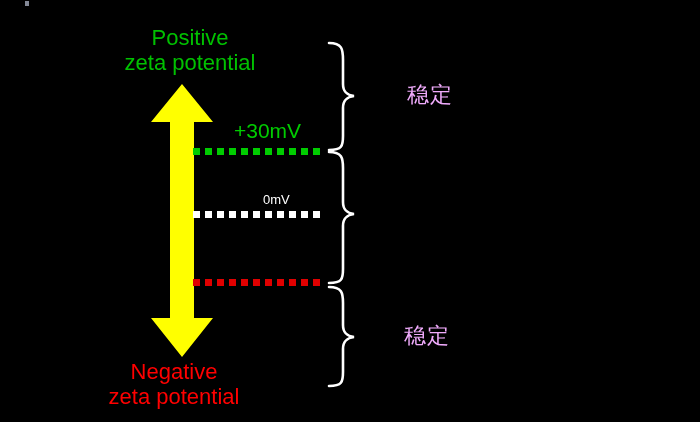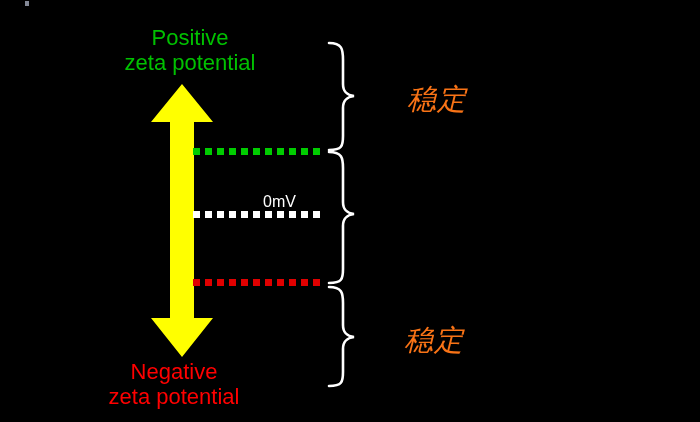--- a/index.html
+++ b/index.html
@@ -43,38 +43,37 @@
   
   #plus30-label {
     left: 234px;
     top: 119px;
     font-size: 21px;
     color: #00cc00;
   }
   #zero-label {
     left: 263px;
     top: 193px;
-    font-size: 16px;
+    font-size: 13px;
     color: #ffffff;
   }
   #minus30-label {
     left: 239px;
     top: 288px;
     font-size: 21px;
     color: #ff0000;
   }
 
   
   .cn {
     position: absolute;
-    font-size: 29px;
-    color: #f97316;
+    font-size: 22px;
+    color: #f0abfc;
     letter-spacing: 1px;
     white-space: nowrap;
-    font-style: italic;
   }
   #zone-top-label    { left: 407px; top: 80px; }
   #zone-middle-label { left: 417px; top: 198px; }
   #zone-bottom-label { left: 404px; top: 321px; }
 
   
   #arrow-svg {
     position: absolute;
     left: 0;
     top: 0;
@@ -150,18 +149,19 @@
   <div class="lbl" id="positive-label">
     <span class="pole-line">Positive</span>
     <span class="pole-line">zeta potential</span>
   </div>
 
   <div class="lbl" id="negative-label">
     <span class="pole-line">Negative</span>
     <span class="pole-line">zeta potential</span>
   </div>
 
+  <div class="lbl" id="plus30-label">+30mV</div>
   <div class="lbl" id="zero-label">0mV</div>
 
   <div class="cn" id="zone-top-label">稳定</div>
   <div class="cn" id="zone-bottom-label">稳定</div>
 
 </div>
 
 </body></html>

